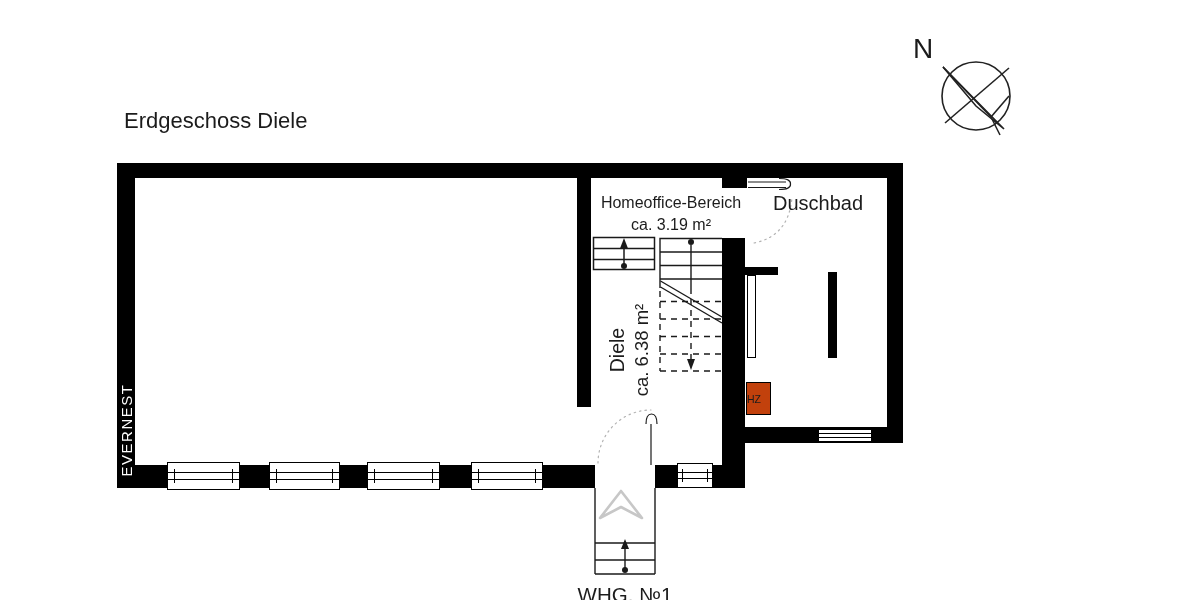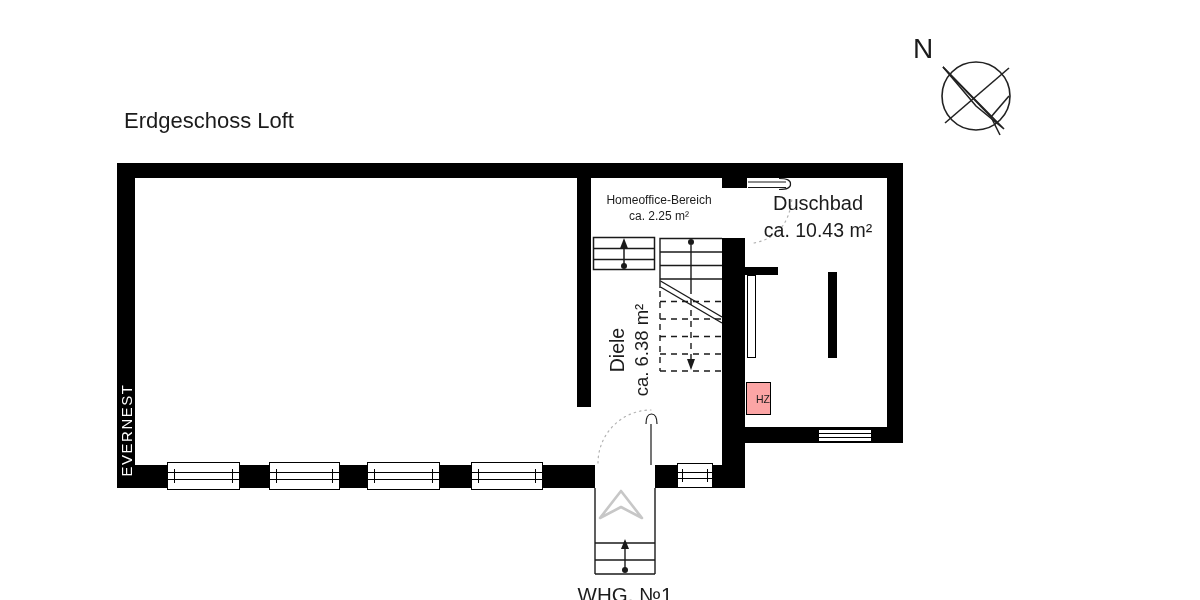--- a/index.html
+++ b/index.html
@@ -14,39 +14,39 @@
   .win-tick.l{left:6px;} .win-tick.r{right:6px;}
   .label{position:absolute;z-index:4;text-align:center;line-height:1.35;color:#1c1c1c;}
   #title{position:absolute;left:124px;top:108px;font-size:22px;color:#1b1b1b;z-index:4;}
   #watermark{
     position:absolute;left:117px;top:488px;width:116px;height:18px;z-index:5;
     transform:rotate(-90deg);transform-origin:0 0;
     color:#fff;font-size:15px;letter-spacing:1.5px;line-height:19px;text-align:center;
   }
   #north-label{position:absolute;left:913px;top:33px;font-size:28px;z-index:4;color:#1b1b1b;}
   #hz-box{position:absolute;left:746px;top:382px;width:25px;height:33px;border:1.5px solid #000;
-    box-sizing:border-box;z-index:3;display:flex;align-items:center;justify-content:flex-end;
-    font-size:10.5px;background:#fca5a5;}
+    box-sizing:border-box;z-index:3;display:flex;align-items:center;justify-content:flex-start;
+    font-size:10.5px;background:#c2410c;}
   #radiator{position:absolute;left:747px;top:275px;width:9px;height:83px;border:1.4px solid #000;
     box-sizing:border-box;background:#fff;z-index:3;}
   #room-wohnen{left:230px;top:329px;width:235px;font-size:19px;}
-  #room-homeoffice{left:586px;top:192px;width:146px;font-size:12px;}
+  #room-homeoffice{left:598px;top:192px;width:146px;font-size:16px;}
   #room-duschbad{left:744px;top:190px;width:148px;font-size:19.5px;}
   #room-duschbad .rname{font-size:20px;}
   #room-diele{left:557px;top:326px;width:142px;height:48px;transform:rotate(-90deg);font-size:18.5px;}
   #room-diele .rname{font-size:19.5px;}
   #whg-label{left:545px;top:581px;width:160px;font-size:20.5px;}
   #plan-svg{position:absolute;left:0;top:0;z-index:3;pointer-events:none;}
 </style>
 </head>
 <body>
 
 <div id="canvas">
 
-  <div id="title">Erdgeschoss Loft</div>
+  <div id="title">Erdgeschoss Diele</div>
 
   <div class="wall" style="left:117px;top:163px;width:786px;height:15px;"></div>
   <div class="wall" style="left:117px;top:163px;width:18px;height:325px;"></div>
   <div class="wall" style="left:117px;top:465px;width:478px;height:23px;"></div>
   <div class="wall" style="left:577px;top:178px;width:14px;height:229px;"></div>
   <div class="wall" style="left:722px;top:178px;width:25px;height:10px;"></div>
   <div class="wall" style="left:722px;top:238px;width:23px;height:250px;"></div>
   <div class="wall" style="left:655px;top:465px;width:90px;height:23px;"></div>
   <div class="wall" style="left:745px;top:427px;width:158px;height:16px;"></div>
   <div class="wall" style="left:887px;top:163px;width:16px;height:280px;"></div>
@@ -149,25 +149,24 @@
       <line x1="945" y1="123" x2="1009" y2="68"></line>
       <path d="M943,67 L1004,129 L976,106 Z"></path>
       <line x1="943" y1="67" x2="991" y2="117"></line>
       <line x1="991" y1="117" x2="1009" y2="96"></line>
       <line x1="991" y1="117" x2="1000" y2="135"></line>
     </g>
   </svg>
 
   <div class="label" id="room-homeoffice">
     <div class="rname">Homeoffice-Bereich</div>
-    <div class="rarea">ca. 2.25 m²</div>
+    <div class="rarea">ca. 3.19 m²</div>
   </div>
   <div class="label" id="room-duschbad">
     <div class="rname">Duschbad</div>
-    <div class="rarea">ca. 10.43 m²</div>
   </div>
   <div class="label" id="room-diele">
     <div class="rname">Diele</div>
     <div class="rarea">ca. 6.38 m²</div>
   </div>
   <div class="label" id="whg-label">WHG. №1</div>
 
   <div id="north-label">N</div>
   <div id="watermark">EVERNEST</div>
 

